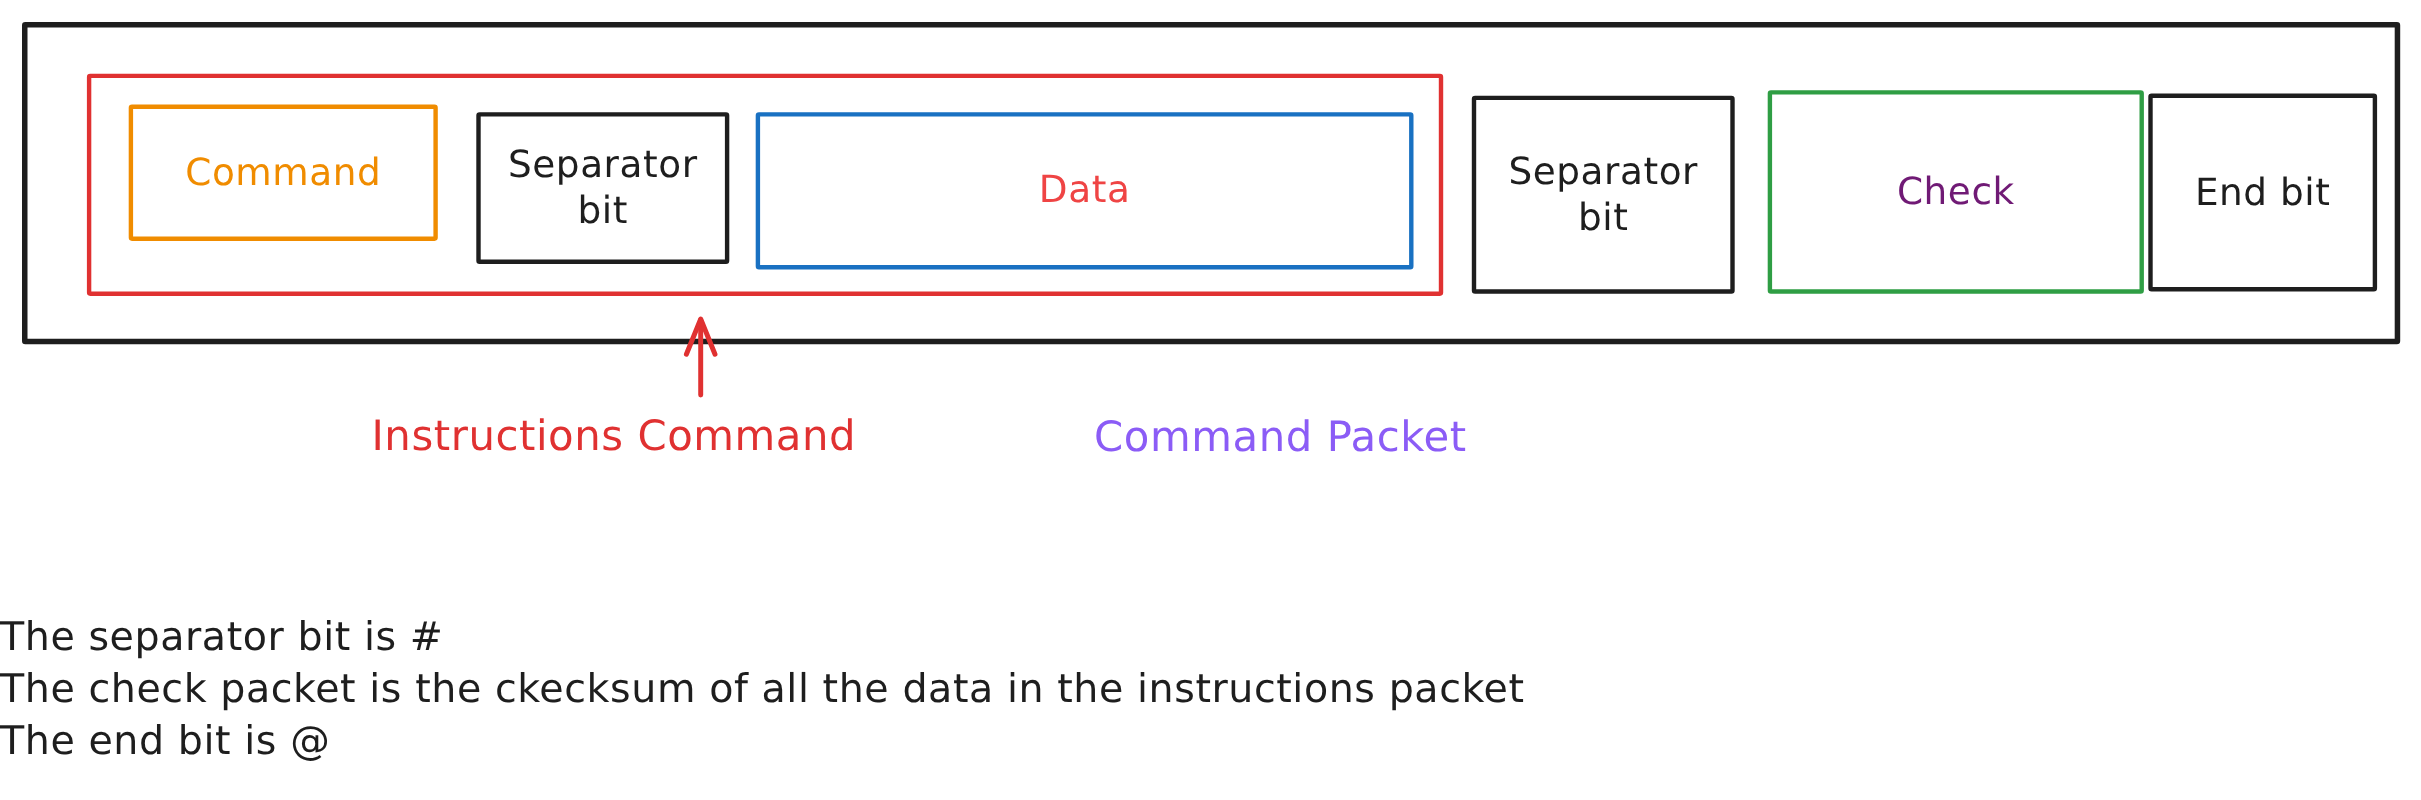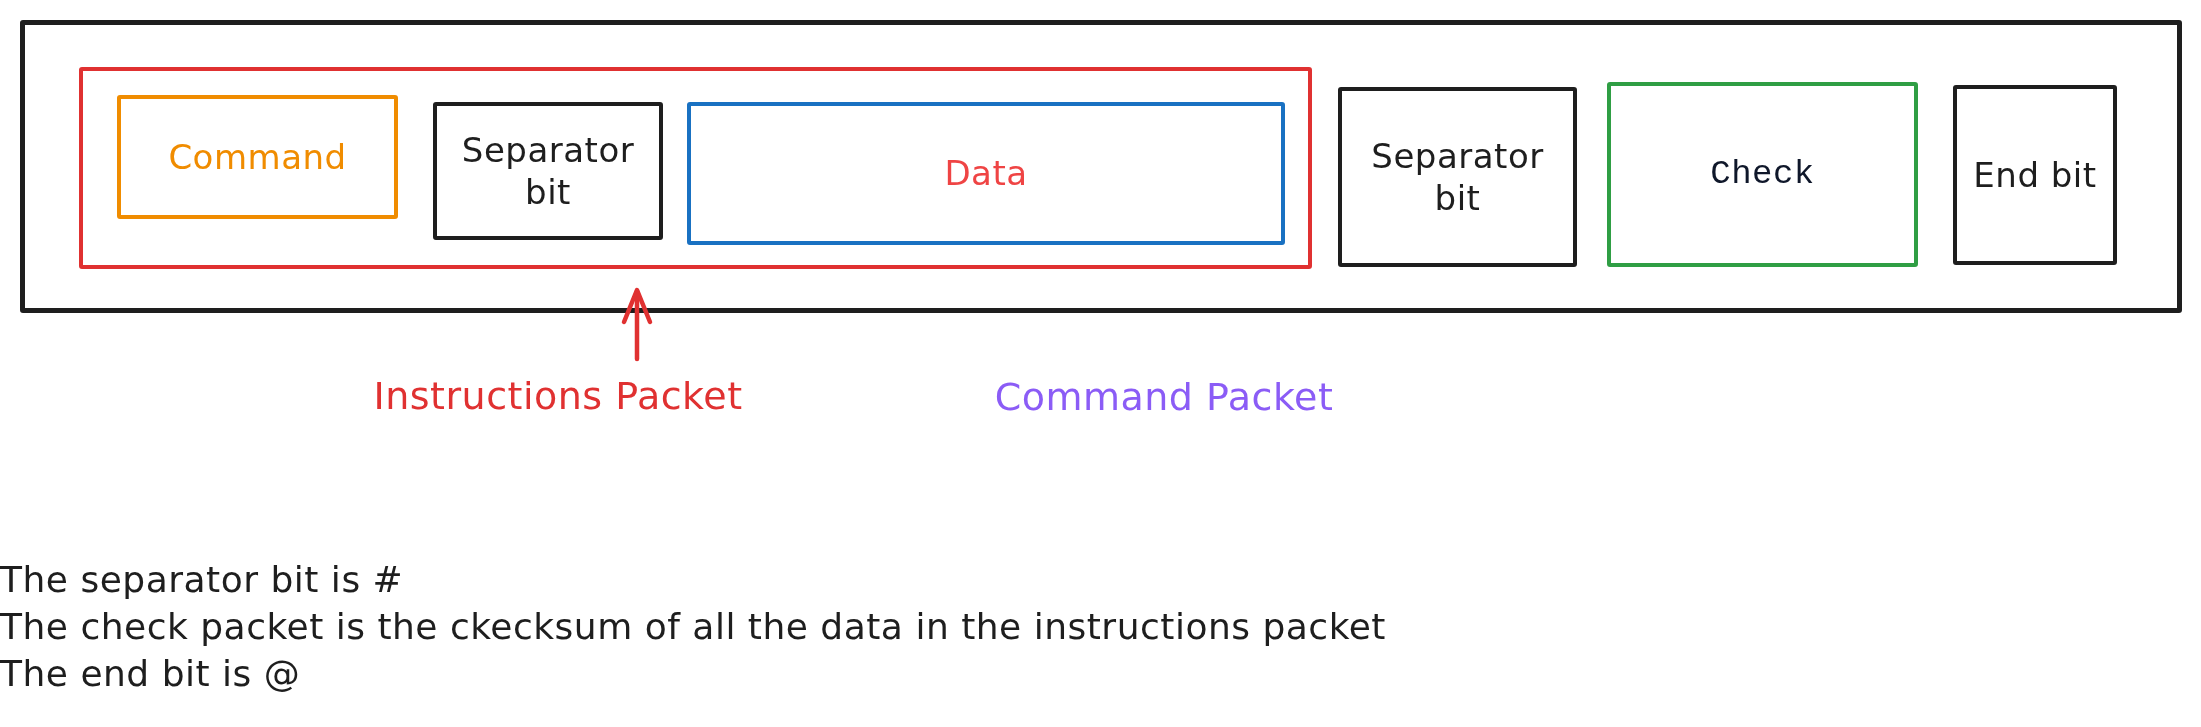--- a/index.html
+++ b/index.html
@@ -27,22 +27,22 @@
     line-height: 1.25;
     padding: 0 8px;
     letter-spacing: 0.5px;
   }
   .outer-box  { left: 20px;  top: 20px;  width: 2162px; height: 293px; border: 5px solid #1e1e1e; }
   .red-box    { left: 79px;  top: 67px;  width: 1233px; height: 202px; border: 4px solid #e03131; }
   .b-command  { left: 117px; top: 95px;  width: 281px;  height: 124px; border: 4px solid #f08c00; color: #f08c00; }
   .b-sep1     { left: 433px; top: 102px; width: 230px;  height: 138px; border: 4px solid #1e1e1e; color: #1e1e1e; }
   .b-data     { left: 687px; top: 102px; width: 598px;  height: 143px; border: 4px solid #1971c2; color: #ef4444; }
   .b-sep2     { left: 1338px; top: 87px; width: 239px;  height: 180px; border: 4px solid #1e1e1e; color: #1e1e1e; }
-  .b-check    { left: 1607px; top: 82px; width: 311px;  height: 185px; border: 4px solid #2f9e44; color: #0f172a; font-family: Liberation Mono, monospace; }
-  .b-end      { left: 1953px; top: 85px; width: 164px;  height: 180px; border: 4px solid #1e1e1e; color: #1e1e1e; }
+  .b-check    { left: 1607px; top: 82px; width: 342px;  height: 185px; border: 4px solid #2f9e44; color: #701a75; }
+  .b-end      { left: 1953px; top: 85px; width: 208px;  height: 180px; border: 4px solid #1e1e1e; color: #1e1e1e; }
   .arrow {
     position: absolute;
     left: 615px;
     top: 284px;
     width: 44px;
     height: 80px;
   }
   .lbl {
     position: absolute;
     white-space: nowrap;
@@ -90,21 +90,21 @@
   </div>
   <div class="box fbox b-end">
     <span>End bit</span>
   </div>
 
   <svg class="arrow" viewBox="0 0 44 80" fill="none">
     <line x1="22" y1="75" x2="22" y2="7" stroke="#e03131" stroke-width="4.5" stroke-linecap="round"></line>
     <path d="M9 38 L22 6 L35 38" stroke="#e03131" stroke-width="4.5" stroke-linecap="round" stroke-linejoin="round" fill="none"></path>
   </svg>
 
-  <div class="lbl lbl-instructions">Instructions Packet</div>
+  <div class="lbl lbl-instructions">Instructions Command</div>
   <div class="lbl lbl-command-packet">Command Packet</div>
 
   <div class="notes">
     <div>The separator bit is #</div>
     <div>The check packet is the ckecksum of all the data in the instructions packet</div>
     <div>The end bit is @</div>
   </div>
 
 </div>
 

